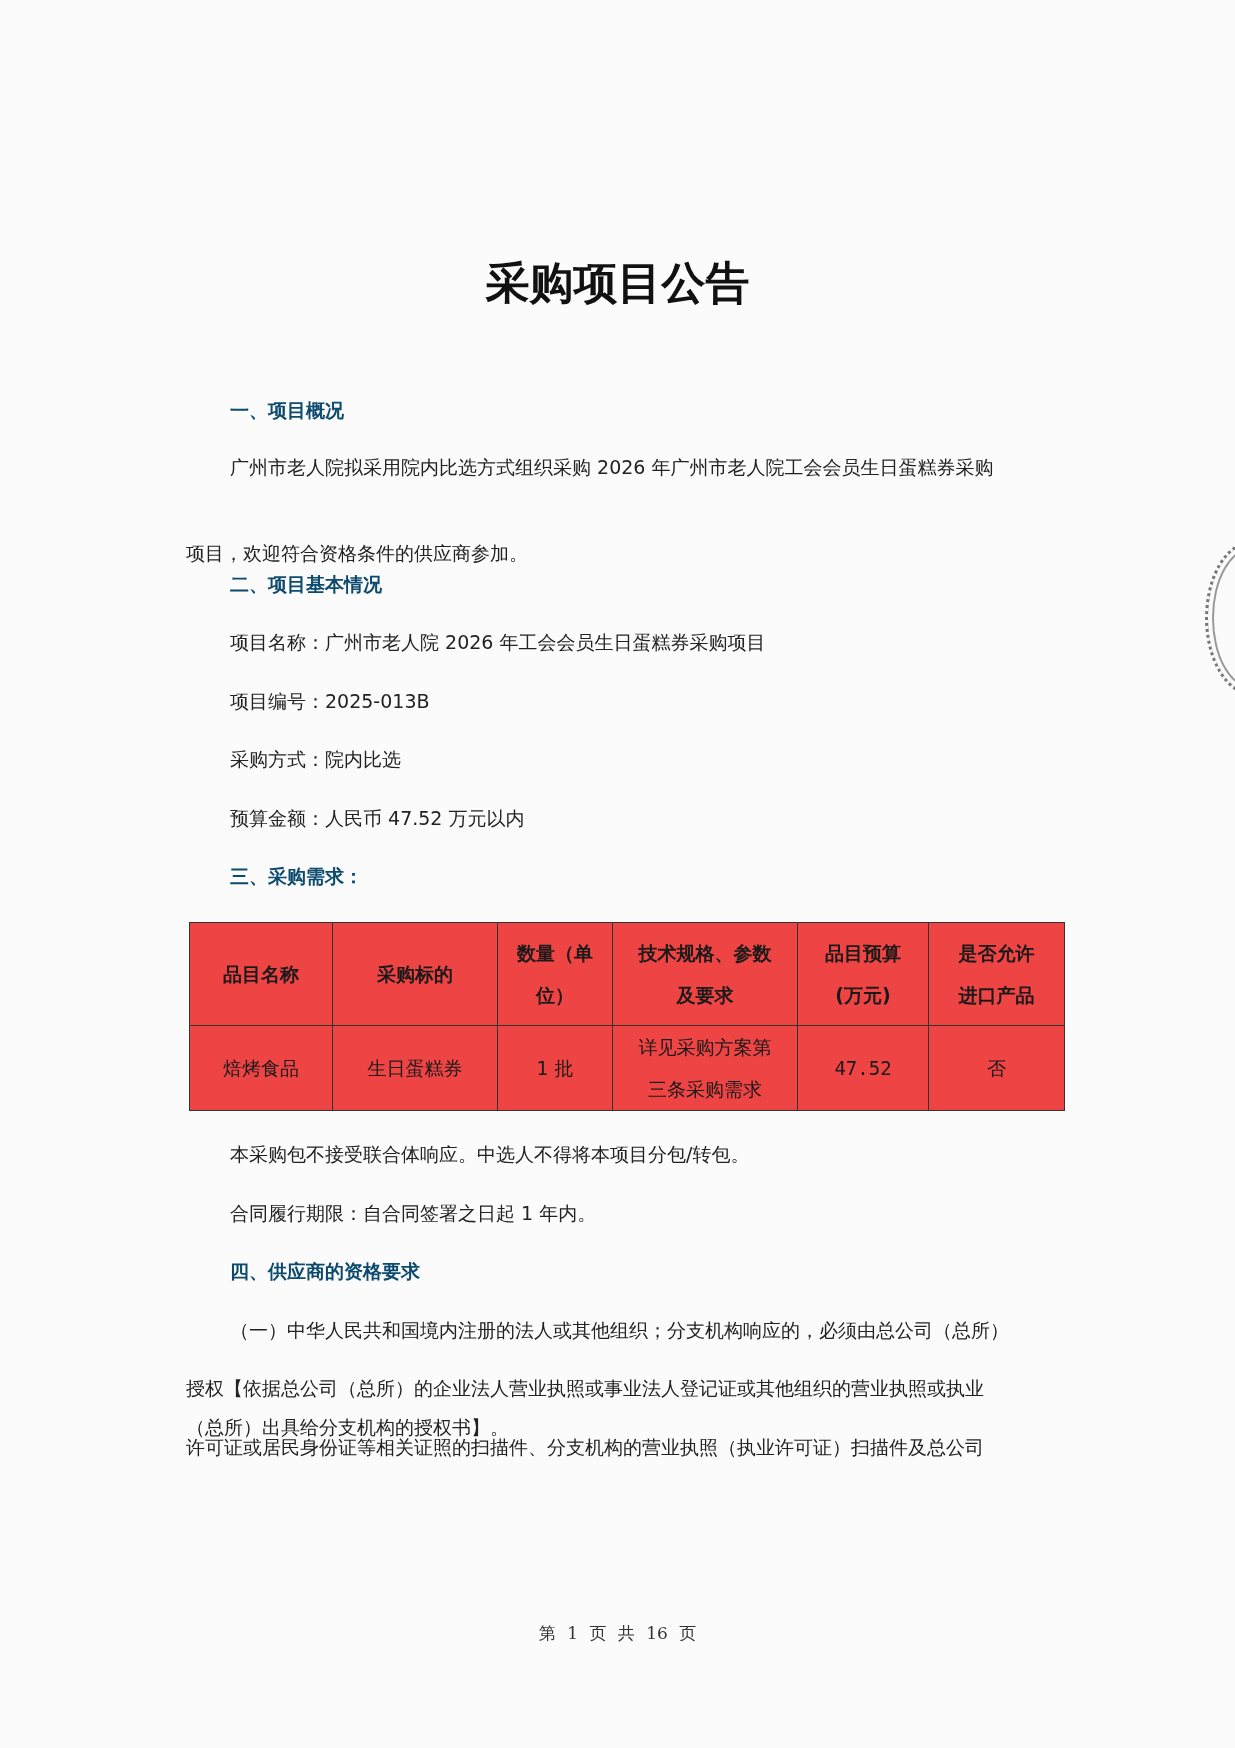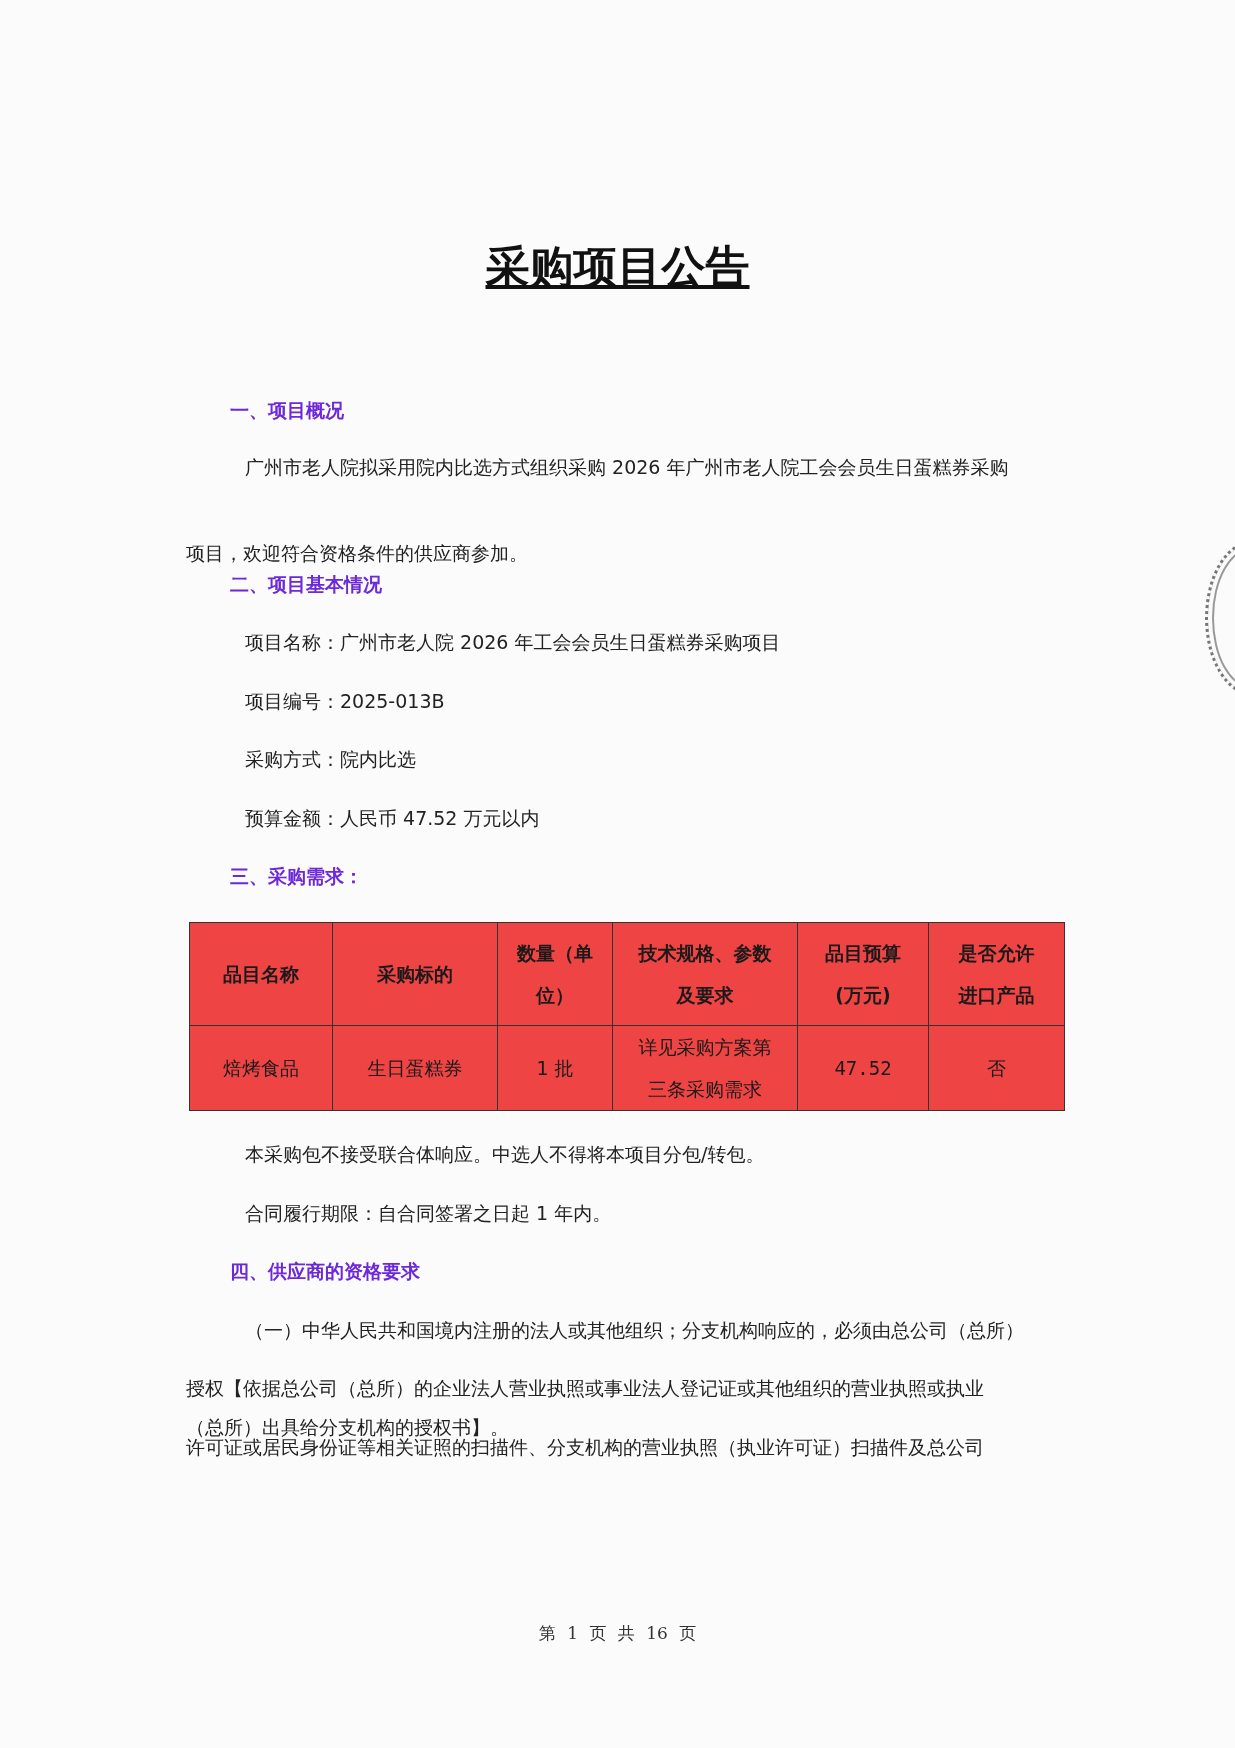--- a/index.html
+++ b/index.html
@@ -16,34 +16,34 @@
   .title {
     position: absolute; left: 0; right: 0;
     text-align: center;
     font-family: "DejaVu Serif", "Liberation Serif", serif;
     font-weight: bold;
     font-size: 44px;
     letter-spacing: 0px;
     color: #111;
   }
   .title.l1 { top: 192px; left: 150px; right: auto; width: 880px; text-align: center; }
-  .title.l2 { top: 238px; text-decoration: underline; }
+  .title.l2 { top: 254px; }
 
   .heading {
     position: absolute; left: 230px;
     font-family: "DejaVu Sans", "Liberation Sans", sans-serif;
-    font-weight: bold; font-size: 19px; color: #6d28d9;
+    font-weight: bold; font-size: 19px; color: #0c4a6e;
   }
   .para {
     position: absolute;
     font-family: "DejaVu Sans", "Liberation Sans", sans-serif;
     font-size: 19px; color: #222;
     white-space: nowrap;
   }
-  .para.indent { left: 245px; text-align: center; }
+  .para.indent { left: 230px; text-align: center; }
   .para.flush { left: 186px; }
 
   table.req {
     position: absolute; left: 189px; top: 922px;
     border-collapse: collapse;
     font-family: "DejaVu Sans", "Liberation Sans", sans-serif;
     font-size: 19px; color: #1a1a1a;
   }
   table.req th, table.req td {
     border: 1.5px solid #333;

